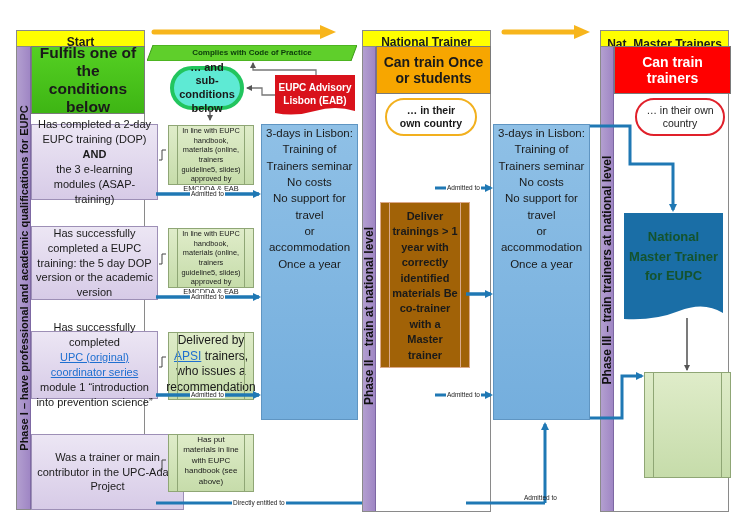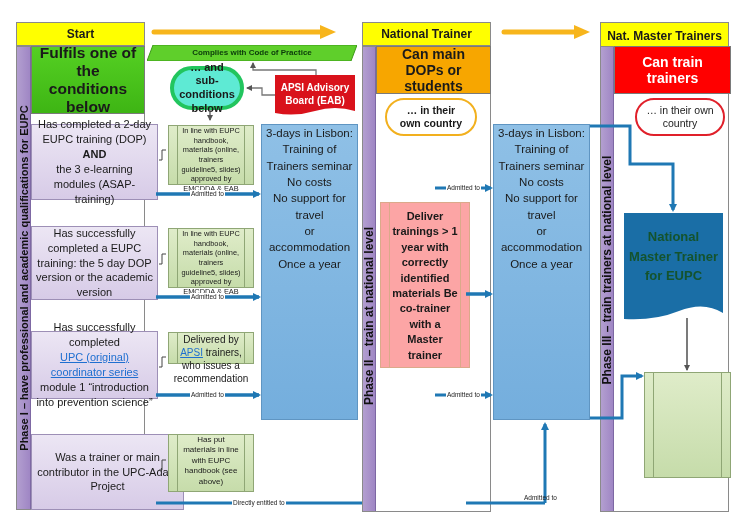--- a/index.html
+++ b/index.html
@@ -1,18 +1,18 @@
 <!DOCTYPE html>
 <html><head>
 <meta charset="utf-8">
 <style>
   html, body { margin:0; padding:0; background:#ffffff; }
   body { width:741px; height:524px; position:relative; overflow:hidden; font-family:"Liberation Sans", sans-serif; color:#1a1a1a; }
   .abs { position:absolute; box-sizing:border-box; }
-  .hdr { background:#ffff00; border:1px solid #8a8a8a; font-weight:bold; font-size:12px; display:flex; align-items:center; justify-content:center; text-align:center; }
+  .hdr { background:#ffff00; border:1px solid #8a8a8a; font-weight:bold; font-size:12px; display:flex; align-items:center; justify-content:center; text-align:center;margin-top:8px; }
   .panel { border:1px solid #8a8a8a; background:#fff; }
   .vbar { background:linear-gradient(90deg,#b39fd0,#9f86c4); border-right:1px solid #7d68a3; }
   .vtext { position:absolute; left:50%; top:50%; transform:translate(-50%,-50%) rotate(-90deg); white-space:nowrap; font-weight:bold; color:#111; }
   .title-box { display:flex; align-items:center; justify-content:center; text-align:center; font-weight:bold; line-height:1.15; border:1px solid #7a7a7a; }
   .cond { background:linear-gradient(180deg,#ece6f4,#d7cbe7); border:1px solid #9d8fb6; display:flex; align-items:center; justify-content:center; text-align:center; font-size:11px; line-height:1.35; padding:0 4px; }
   .sub { background:linear-gradient(180deg,#dfecc9,#c6dcaa); border:1px solid #8fa675; display:flex; align-items:flex-start; justify-content:center; text-align:center; font-size:7.4px; line-height:1.3; padding:0 11px; }
   .sub::before, .sub::after { content:""; position:absolute; top:0; bottom:0; width:1px; background:#8fa675; }
   .sub::before { left:8px; } .sub::after { right:8px; }
   .lisbon { background:linear-gradient(180deg,#8fc0e6,#74aedd); border:1px solid #5f95c2; display:flex; align-items:flex-start; justify-content:center; text-align:center; font-weight:normal; font-size:11.5px; line-height:1.42; }
   .pill { background:#fff; border-radius:20px; display:flex; align-items:center; justify-content:center; text-align:center; font-weight:bold; font-size:11px; line-height:1.25; }
@@ -49,39 +49,39 @@
 <div class="abs cond" style="left:31px;top:434px;width:153px;height:76px;">
   <span>Was a trainer or main contributor in the UPC-Adapt Project</span>
 </div>
 
 <div class="abs sub" style="left:168px;top:125px;width:86px;height:60px;">
   <span>In line with EUPC handbook, materials (online, trainers guideline5, slides) approved by EMCDDA &amp; EAB</span>
 </div>
 <div class="abs sub" style="left:168px;top:228px;width:86px;height:60px;">
   <span>In line with EUPC handbook, materials (online, trainers guideline5, slides) approved by EMCDDA &amp; EAB</span>
 </div>
-<div class="abs sub" style="left:168px;top:332px;width:86px;height:32px;font-size:10px;">
+<div class="abs sub" style="left:168px;top:332px;width:86px;height:68px;font-size:12px;">
   <span><span>Delivered by</span><br><span class="link">APSI</span> <span>trainers, who issues a recommendation</span></span>
 </div>
 <div class="abs sub" style="left:168px;top:434px;width:86px;height:58px;font-size:8px;">
   <span>Has put materials in line with EUPC handbook (see above)</span>
 </div>
 
 <div class="abs" style="left:147px;top:45px;width:210px;height:16px;">
   <svg width="210" height="16" style="position:absolute;left:0;top:0;">
       <polygon points="6,0 210,0 204,16 0,16" fill="#5fcf2b" stroke="#3c9a18" stroke-width="1"></polygon>
     </svg>
   <span style="position:absolute;left:0;right:0;top:3px;text-align:center;font-size:8px;font-weight:bold;color:#0b3a0b;">Complies with Code of Practice</span>
 </div>
 <div class="abs pill" style="left:170px;top:66px;width:74px;height:44px;border:4px solid #22c55e;border-radius:22px;background:#5eead4;font-size:11px;padding:0 4px;">… and sub-conditions below</div>
 <div class="abs" style="left:275px;top:75px;width:80px;height:42px;">
   <svg width="80" height="42" style="position:absolute;left:0;top:0;">
       <path d="M0,0 H80 V36 Q60,30 40,36 T0,38 Z" fill="#d9121b"></path>
     </svg>
-  <span style="position:absolute;left:0;right:0;top:6px;text-align:center;font-size:10px;font-weight:bold;color:#fff;line-height:1.3;">APSI Advisory Board (EAB)</span>
+  <span style="position:absolute;left:0;right:0;top:6px;text-align:center;font-size:10px;font-weight:bold;color:#fff;line-height:1.3;">EUPC Advisory Lisbon (EAB)</span>
 </div>
 
 <svg class="abs" style="left:150px;top:24px;" width="190" height="16">
     <line x1="4" y1="8" x2="172" y2="8" stroke="#f7b51c" stroke-width="5" stroke-linecap="round"></line>
     <polygon points="170,1 186,8 170,15" fill="#f7b51c"></polygon>
   </svg>
 <svg class="abs" style="left:500px;top:24px;" width="92" height="16">
     <line x1="4" y1="8" x2="76" y2="8" stroke="#f7b51c" stroke-width="5" stroke-linecap="round"></line>
     <polygon points="74,1 90,8 74,15" fill="#f7b51c"></polygon>
   </svg>
@@ -98,23 +98,23 @@
       <div>accommodation</div>
       <div>Once a year</div>
   </div>
 </div>
 
 <div class="abs hdr" style="left:362px;top:22px;width:129px;height:24px;text-align:center;">National Trainer</div>
 <div class="abs panel" style="left:362px;top:46px;width:129px;height:466px;"></div>
 <div class="abs vbar" style="left:363px;top:47px;width:13px;height:464px;">
   <span class="vtext" style="font-size:12px;top:58%;">Phase II – train at national level</span>
 </div>
-<div class="abs title-box" style="left:376px;top:46px;width:115px;height:48px;background:#f7a600;font-size:14px;padding:0 6px;">Can main DOPs or students</div>
+<div class="abs title-box" style="left:376px;top:46px;width:115px;height:48px;background:#f7a600;font-size:14px;padding:0 6px;">Can train Once or students</div>
 <div class="abs pill" style="left:385px;top:98px;width:92px;height:38px;border:2px solid #f2b01e;font-size:10.5px;padding:0 8px;">… in their own country</div>
-<div class="abs" style="left:380px;top:202px;width:90px;height:166px;background:#fca5a5;border:1px solid #dba98a;">
+<div class="abs" style="left:380px;top:202px;width:90px;height:166px;background:#a16207;border:1px solid #dba98a;">
   <div class="abs" style="left:8px;top:0;bottom:0;width:1px;background:#dba98a;"></div>
   <div class="abs" style="right:8px;top:0;bottom:0;width:1px;background:#dba98a;"></div>
   <div class="abs" style="left:10px;right:10px;top:6px;text-align:center;font-weight:bold;font-size:11px;line-height:1.4;">Deliver trainings &gt; 1 year with correctly identified materials Be co-trainer with a Master trainer</div>
 </div>
 
 <div class="abs lisbon" style="left:493px;top:124px;width:97px;height:296px;">
   <div>
     <div>3-days in Lisbon:</div>
       <div>Training of</div>
       <div>Trainers seminar</div>

